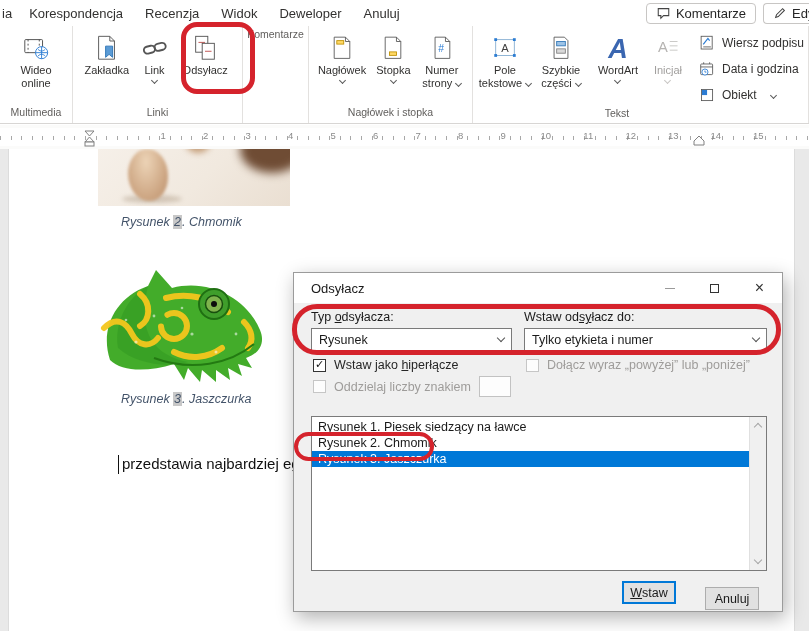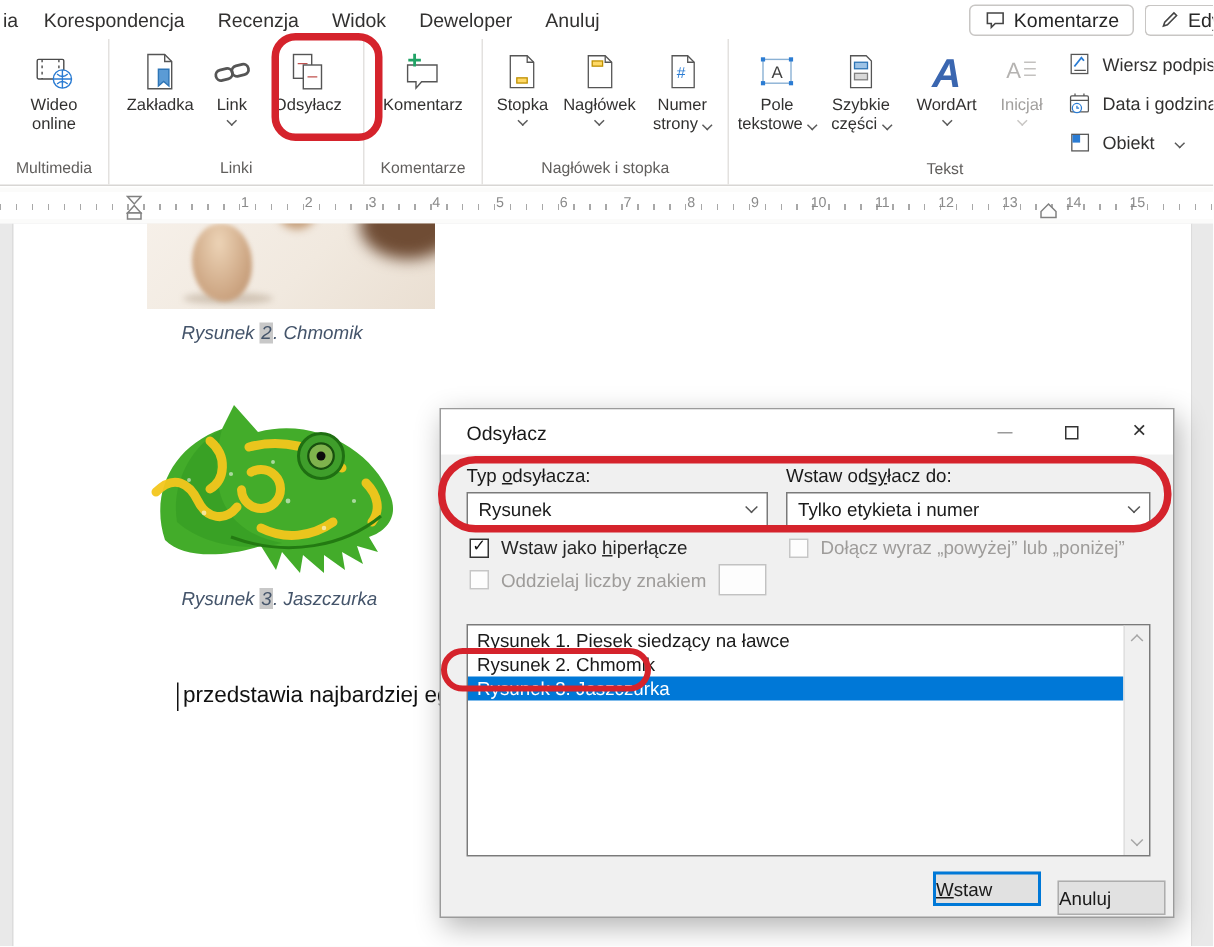--- a/index.html
+++ b/index.html
@@ -87,22 +87,22 @@
   .lbl-for { left:17px; top:127px;margin-top:48px; }
   .listbox { position:absolute; left:17px; top:143px; width:456px; height:155px; background:#fff; border:1px solid #7a7a7a; padding-top:2px; overflow:hidden; }
   .litem { height:16px; line-height:16px; padding-left:6px; margin-right:17px; white-space:nowrap; color:#1a1a1a; }
   .litem.selected { background:#0078d7; color:#fff; }
   .lscroll { position:absolute; right:0; top:0; bottom:0; width:17px; background:#f0f0f0; border-left:1px solid #e0e0e0;
              display:flex; flex-direction:column; justify-content:space-between; align-items:center; }
   .sarrow { height:17px; width:100%; display:flex; align-items:center; justify-content:center; }
   .sarrow i { border-color:#a6a6a6; }
   .up i { transform:rotate(225deg); margin-top:3px; }
   .down i { transform:rotate(45deg); }
-  .dbtn { position:absolute; width:72px; height:23px; background:#e1e1e1; border:1px solid #adadad;
-          display:flex; align-items:center; justify-content:flex-start; font-size:12.5px; color:#1a1a1a; white-space:nowrap; }
+  .dbtn { position:absolute; width:54px; height:23px; background:#e1e1e1; border:1px solid #adadad;
+          display:flex; align-items:center; justify-content:center; font-size:12.5px; color:#1a1a1a; white-space:nowrap; }
   .dbtn.primary { border:2px solid #0078d7; }
   .btn-wstaw { left:328px; top:308px; } .btn-anuluj { left:411px; top:314px; }
 
   
   .redann { position:absolute; border:5px solid #d5232c; z-index:20; pointer-events:none; }
   .red1 { left:181px; top:22px; width:74px; height:72px; border-radius:16px; }
   .red2 { left:292px; top:304px; width:489px; height:51px; border-radius:25px; }
   .red3 { left:294px; top:432px; width:140px; height:29px; border-radius:15px; border-width:4px; }
 
   svg { display:block; }
@@ -194,58 +194,47 @@
               <path d="M15 18.5h7" stroke="#c0504d"></path>
             </svg>
           </span>
           <span>Odsyłacz</span>
         </div>
       </div>
       <div class="rlabel">Linki</div>
     </div>
 
     <div class="rgroup g-kom">
-      <div class="rbuttons">
-        <div class="bigbtn w-kom">
-          <span class="bicon">
-            <svg width="30" height="28" viewBox="0 0 30 30">
-              <path d="M4 10h21v12H14l-4 4.5V22H4z" fill="#fff" stroke="#555"></path>
-              <path d="M9 2v9 M4.5 6.5h9" stroke="#21a366" stroke-width="2" fill="none"></path>
-            </svg>
-          </span>
-          <span>Komentarz</span>
-        </div>
-      </div>
       <div class="rlabel">Komentarze</div>
     </div>
 
     <div class="rgroup g-nis">
       <div class="rbuttons">
+        <div class="bigbtn w-nag">
+          <span class="bicon">
+            <svg width="26" height="28" viewBox="0 0 30 30">
+              <path d="M6 2.5h13l5 5V27H6z" fill="#fff" stroke="#555"></path>
+                <path d="M19 2.5v5h5" fill="none" stroke="#555"></path>
+              <rect x="9" y="6.5" width="8" height="4" fill="#ffd966" stroke="#bf9000"></rect>
+            </svg>
+          </span>
+          <span>Nagłówek</span>
+          <span class="chvrow">
+              <i class="chv"></i>
+            </span>
+        </div>
         <div class="bigbtn w-sto">
           <span class="bicon">
             <svg width="26" height="28" viewBox="0 0 30 30">
               <path d="M6 2.5h13l5 5V27H6z" fill="#fff" stroke="#555"></path>
                 <path d="M19 2.5v5h5" fill="none" stroke="#555"></path>
               <rect x="11" y="19.5" width="8" height="4" fill="#ffd966" stroke="#bf9000"></rect>
             </svg>
           </span>
           <span>Stopka</span>
-          <span class="chvrow">
-              <i class="chv"></i>
-            </span>
-        </div>
-        <div class="bigbtn w-nag">
-          <span class="bicon">
-            <svg width="26" height="28" viewBox="0 0 30 30">
-              <path d="M6 2.5h13l5 5V27H6z" fill="#fff" stroke="#555"></path>
-                <path d="M19 2.5v5h5" fill="none" stroke="#555"></path>
-              <rect x="9" y="6.5" width="8" height="4" fill="#ffd966" stroke="#bf9000"></rect>
-            </svg>
-          </span>
-          <span>Nagłówek</span>
           <span class="chvrow">
               <i class="chv"></i>
             </span>
         </div>
         <div class="bigbtn w-num">
           <span class="bicon">
             <svg width="26" height="28" viewBox="0 0 30 30">
               <path d="M7 2.5h12l5 5V27H7z" fill="#fff" stroke="#555"></path>
                 <path d="M19 2.5v5h5" fill="none" stroke="#555"></path>
               <text x="14" y="20" text-anchor="middle" font-size="12" fill="#2b7cd3" font-family="inherit">#</text>

